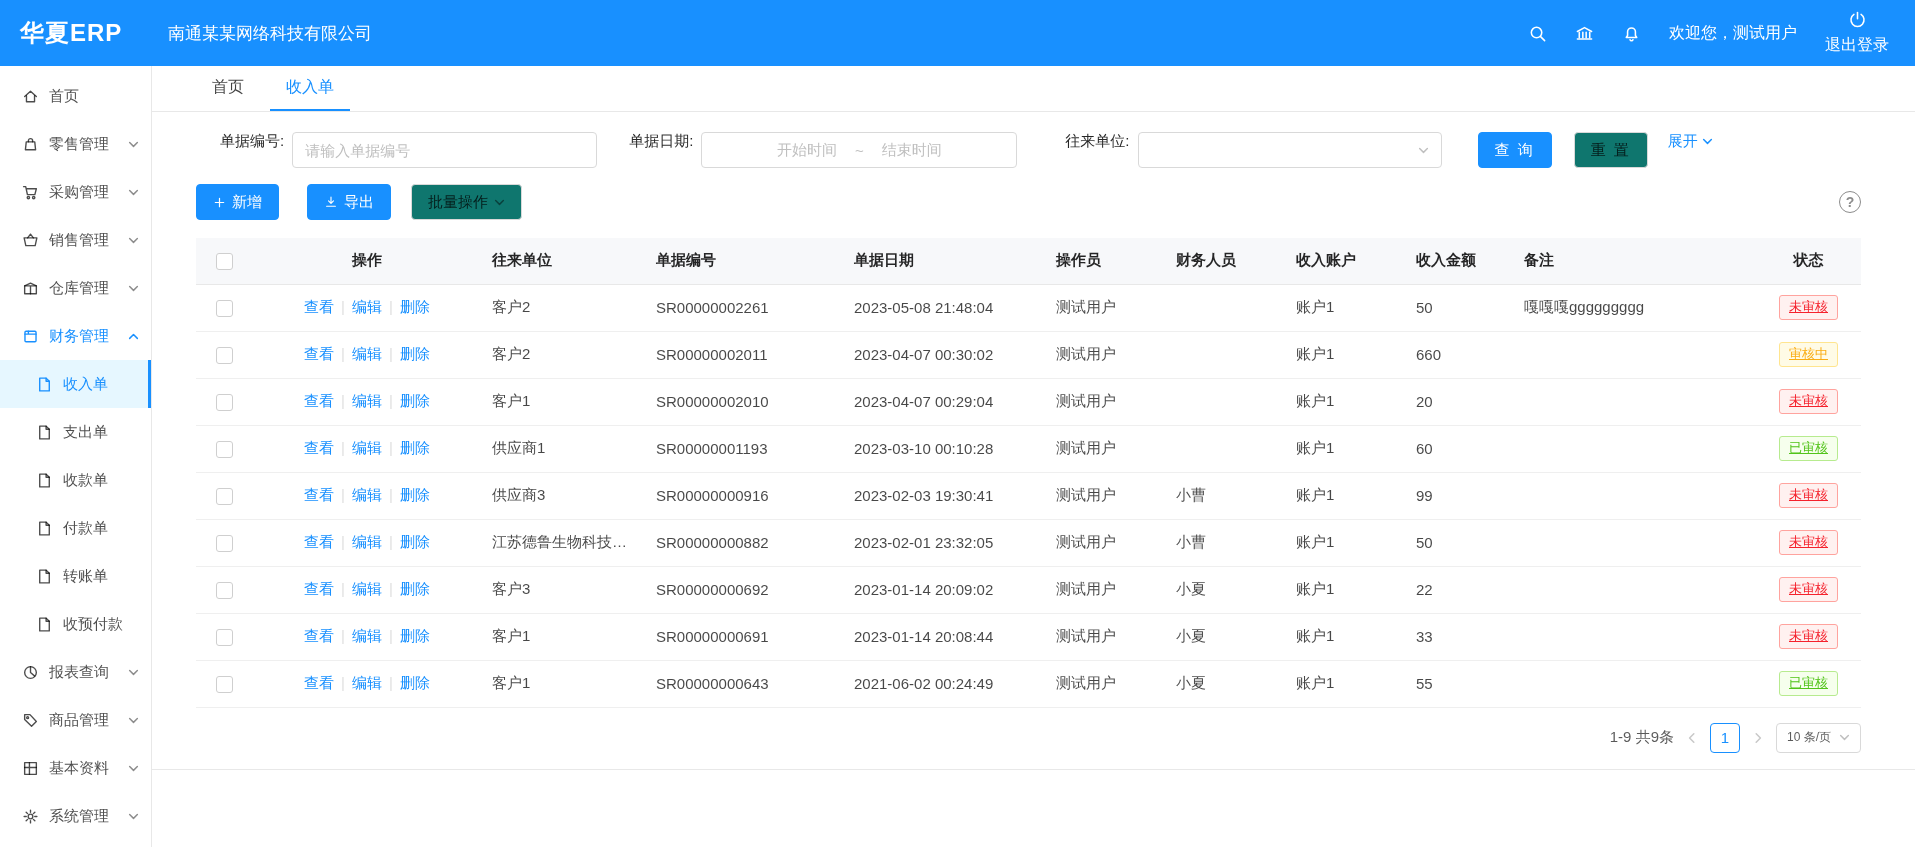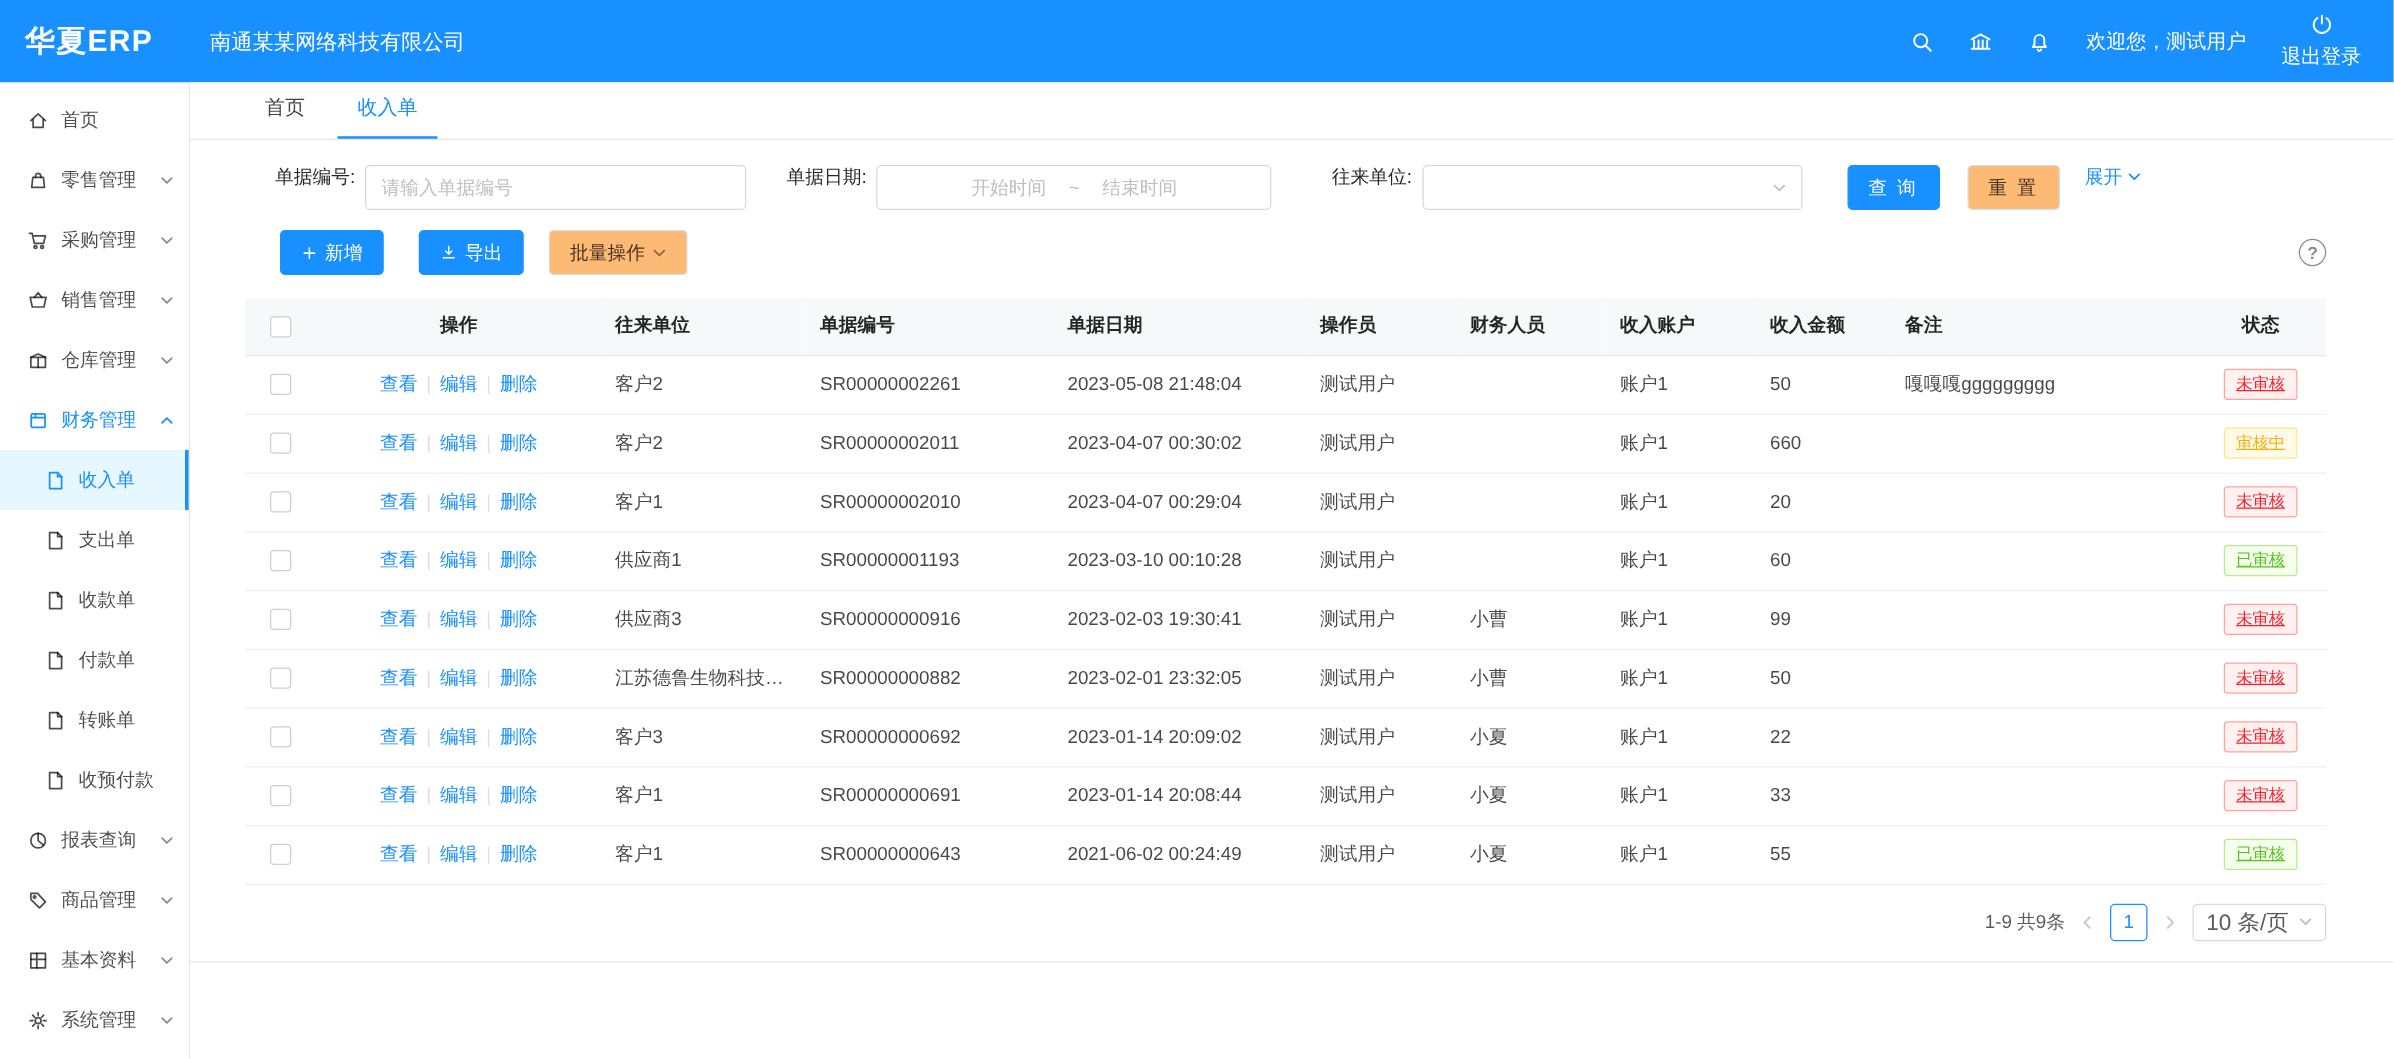--- a/index.html
+++ b/index.html
@@ -55,30 +55,30 @@
   
   .filter-row { display: flex; align-items: flex-start; margin-left: 24px; }
   .f-label { font-size: 15px; color: rgba(0,0,0,.85); margin-right: 8px; white-space: nowrap; }
   .f-input { width: 305px; height: 36px; border: 1px solid #d9d9d9; border-radius: 4px; padding: 0 12px; font-size: 15px; color: rgba(0,0,0,.75); outline: none; font-family: inherit; }
   .f-input::placeholder { color: #bfbfbf; }
   .date-range { width: 316px; height: 36px; border: 1px solid #d9d9d9; border-radius: 4px; display: flex; align-items: center; justify-content: center; gap: 18px; color: #bfbfbf; font-size: 15px; cursor: pointer; background: #fff; }
   .f-select { width: 304px; height: 36px; border: 1px solid #d9d9d9; border-radius: 4px; display: flex; align-items: center; justify-content: flex-end; padding: 0 12px; color: #bfbfbf; cursor: pointer; background: #fff; }
   .g2 { margin-left: 32px; }
   .g3 { margin-left: 48px; }
 
-  .btn { height: 36px; border-radius: 4px; font-size: 15px; display: inline-flex; align-items: center; justify-content: center; cursor: pointer; border: 1px solid #d9d9d9; background: #fdba74; color: rgba(0,0,0,.75); padding: 0 16px; gap: 6px; white-space: nowrap; font-family: inherit; }
+  .btn { height: 36px; border-radius: 4px; font-size: 15px; display: inline-flex; align-items: center; justify-content: center; cursor: pointer; border: 1px solid #d9d9d9; background: #0f766e; color: rgba(0,0,0,.75); padding: 0 16px; gap: 6px; white-space: nowrap; font-family: inherit; }
   .btn-primary { background: #1890ff; border-color: #1890ff; color: #fff; }
   .btn svg { display: block; }
   .search-btn { margin-left: 36px; letter-spacing: 2px; }
   .reset-btn { margin-left: 22px; letter-spacing: 2px; }
   .link { color: #1890ff; cursor: pointer; display: inline-flex; align-items: center; gap: 4px; margin-left: 20px; font-size: 15px; }
   .link .chev { display: flex; }
 
   
-  .toolbar { display: flex; align-items: center; margin-top: 16px; margin-left: 28px; }
+  .toolbar { display: flex; align-items: center; margin-top: 16px; }
   .export-btn { margin-left: 28px; text-align: right; }
   .batch-btn { margin-left: 20px; }
   .help-circle { margin-left: auto; width: 22px; height: 22px; border: 1.6px solid #8c8c8c; border-radius: 50%; color: #8c8c8c; font-size: 14px; font-weight: bold; display: flex; align-items: center; justify-content: center; cursor: pointer; }
 
   
   .table-wrap { margin-top: 18px; }
   table { width: 100%; border-collapse: collapse; table-layout: fixed; }
   thead th { background: #f7f8fa; height: 46px; font-weight: bold; color: rgba(0,0,0,.85); text-align: left; padding: 0 10px; font-size: 15px; border-bottom: 1px solid #e8e8e8; white-space: nowrap; overflow: hidden; }
   tbody td { height: 47px; padding: 0 10px; border-bottom: 1px solid #efefef; font-size: 15px; color: rgba(0,0,0,.72); overflow: hidden; white-space: nowrap; text-overflow: ellipsis; }
   th.center, td.center { text-align: center; }
@@ -86,21 +86,21 @@
   .sep { color: #e0e0e0; margin: 0 7px; }
   input[type="checkbox"] { appearance: none; -webkit-appearance: none; width: 17px; height: 17px; border: 1px solid #cfcfcf; border-radius: 3px; background: #fff; cursor: pointer; vertical-align: middle; }
   .badge { display: inline-block; padding: 3px 9px; font-size: 13px; border: 1px solid; border-radius: 3px; line-height: 1.3; white-space: nowrap; text-decoration: underline; }
 
   
   .pagination { display: flex; align-items: center; justify-content: flex-end; gap: 12px; padding: 15px 0 16px; }
   .pg-summary { color: rgba(0,0,0,.65); font-size: 15px; }
   .pg-arrow { color: #c9c9c9; display: flex; cursor: pointer; }
   .pg-arrow svg { width: 12px; height: 12px; }
   .pg-page { min-width: 30px; height: 30px; border: 1px solid #1890ff; border-radius: 4px; color: #1890ff; display: flex; align-items: center; justify-content: center; font-size: 15px; cursor: pointer; background: #fff; }
-  .pg-size { height: 30px; border: 1px solid #d9d9d9; border-radius: 4px; padding: 0 10px; color: rgba(0,0,0,.65); display: flex; align-items: center; gap: 8px; font-size: 18px; cursor: pointer; background: #fff; }
+  .pg-size { height: 30px; border: 1px solid #d9d9d9; border-radius: 4px; padding: 0 10px; color: rgba(0,0,0,.65); display: flex; align-items: center; gap: 8px; font-size: 12px; cursor: pointer; background: #fff; }
   .pg-size .chev { color: #bfbfbf; display: flex; }
 </style>
 </head>
 <body>
 
 <div class="app">
 
   <header class="header">
     <div class="logo">华夏ERP</div>
     <div class="company">南通某某网络科技有限公司</div>

